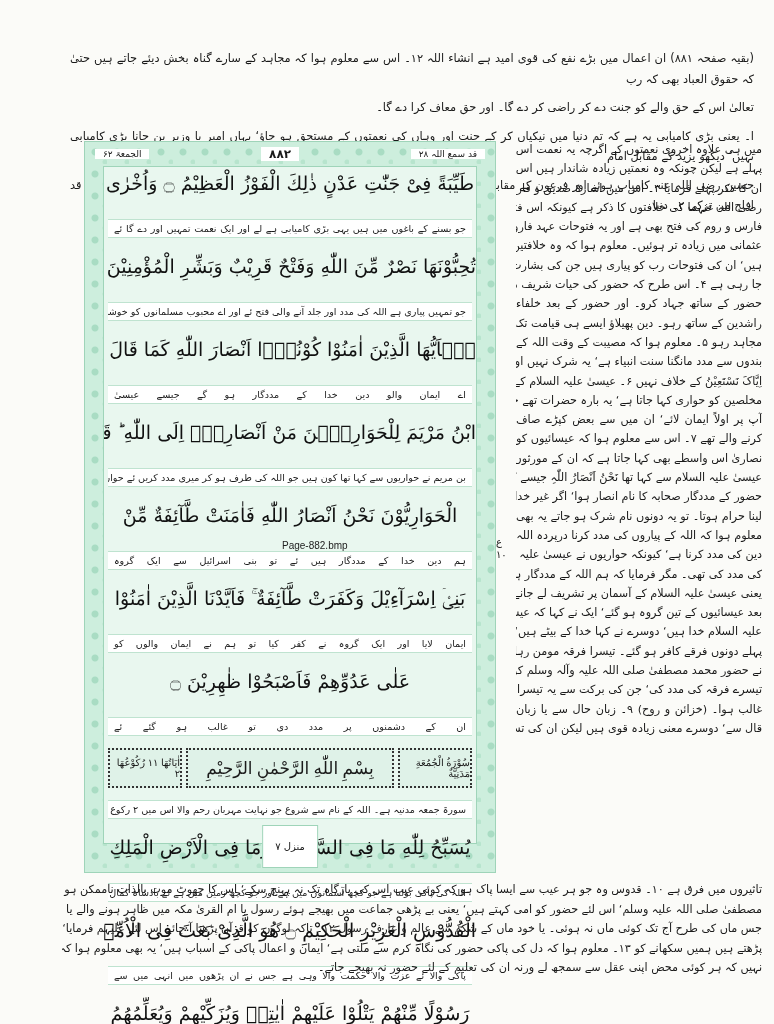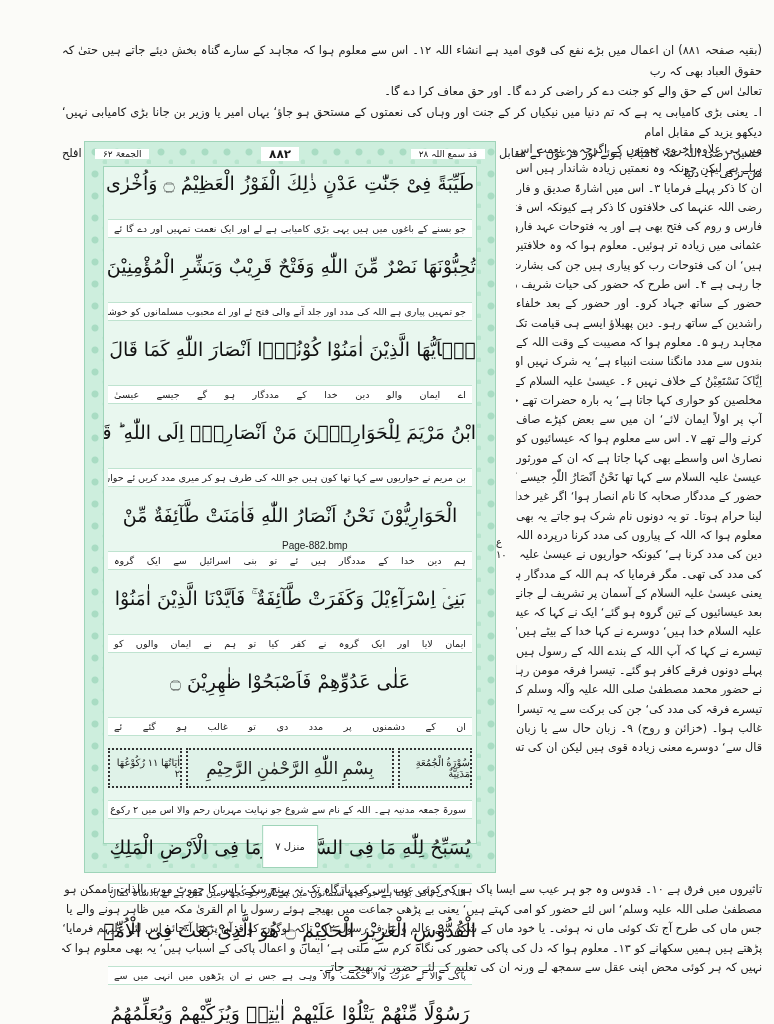--- a/index.html
+++ b/index.html
@@ -1,18 +1,18 @@
 <!DOCTYPE html>
 <html><head>
 <meta charset="utf-8">
 <style>
   html,body{margin:0;padding:0;}
   body{width:774px;height:1024px;background:#fbfbf8;position:relative;overflow:hidden;font-family:"DejaVu Sans",sans-serif;color:#1a1a1a;}
   .top-notes{position:absolute;left:62px;top:40px;width:700px;direction:rtl;text-align:justify;font-size:11.4px;line-height:20.5px;}
-  .top-notes p{margin:0;}
+  .top-notes p{margin:8px;}
   .frame{position:absolute;left:84px;top:141px;width:410px;height:730px;background:#cdeedd;
     background-image:
       radial-gradient(circle at 10px 10px,#a9dcc3 3px,transparent 4px),
       radial-gradient(circle at 20px 20px,#b7e4cd 2px,transparent 3px);
     background-size:22px 22px;border:1px solid #9fd4b9;}
   .header-bar{position:absolute;left:10px;right:10px;top:4px;height:16px;display:flex;justify-content:space-between;align-items:center;direction:rtl;font-size:9px;}
   .header-bar span{background:#fff;padding:0 8px;text-align:center;}
   .page-num{font-weight:bold;font-size:12px;letter-spacing:1px;}
   .inner{position:absolute;left:18px;right:18px;top:24px;bottom:28px;background:#e9f7ef;border:1px solid #9fd4b9;}
   .ayah{direction:rtl;text-align:center;font-family:"DejaVu Serif",serif;font-size:19px;line-height:32px;height:40px;white-space:nowrap;overflow:hidden;color:#111;border-radius:14px;}
@@ -102,21 +102,20 @@
   <div>نصاریٰ اس واسطے بھی کہا جاتا ہے کہ ان کے مورثوں نے</div>
   <div>عیسیٰ علیہ السلام سے کہا تھا نَحْنُ اَنْصَارُ اللّٰہِ جیسے کہ ہمارے</div>
   <div>حضور کے مددگار صحابہ کا نام انصار ہوا‘ اگر غیر خدا سے مدد</div>
   <div>لینا حرام ہوتا۔ تو یہ دونوں نام شرک ہو جاتے یہ بھی</div>
   <div>معلوم ہوا کہ اللہ کے پیاروں کی مدد کرنا درپردہ اللہ کے</div>
   <div>دین کی مدد کرنا ہے‘ کیونکہ حواریوں نے عیسیٰ علیہ السلام</div>
   <div>کی مدد کی تھی۔ مگر فرمایا کہ ہم اللہ کے مددگار ہیں ۸۔</div>
   <div>یعنی عیسیٰ علیہ السلام کے آسمان پر تشریف لے جانے کے</div>
   <div>بعد عیسائیوں کے تین گروہ ہو گئے‘ ایک نے کہا کہ عیسیٰ</div>
   <div>علیہ السلام خدا ہیں‘ دوسرے نے کہا خدا کے بیٹے ہیں‘</div>
-  <div>تیسرے نے کہا کہ آپ اللہ کے بندے اللہ کے رسول ہیں</div>
   <div>پہلے دونوں فرقے کافر ہو گئے۔ تیسرا فرقہ مومن رہا۔ ہم</div>
   <div>نے حضور محمد مصطفیٰ صلی اللہ علیہ وآلہ وسلم کو بھیج کر اس</div>
   <div>تیسرے فرقہ کی مدد کی‘ جن کی برکت سے یہ تیسرا فرقہ</div>
   <div>غالب ہوا۔ (خزائن و روح) ۹۔ زبان حال سے یا زبان</div>
   <div>قال سے‘ دوسرے معنی زیادہ قوی ہیں لیکن ان کی تسبیح کی</div>
 </div>
 
 <div class="bottom-notes">
   <div>تاثیروں میں فرق ہے ۱۰۔ قدوس وہ جو ہر عیب سے ایسا پاک ہو کہ کوئی عیب اس کی بارگاہ تک نہ پہنچ سکے‘ اس کا جھوٹ موت بالذات ناممکن ہو ۱۱۔ یعنی حضور محمد</div>
   <div>مصطفیٰ صلی اللہ علیہ وسلم‘ اس لئے حضور کو امی کہتے ہیں‘ یعنی بے پڑھی جماعت میں بھیجے ہوئے رسول یا ام القریٰ مکہ میں ظاہر ہونے والے یا شاندار ماں کے نور نظر</div>

